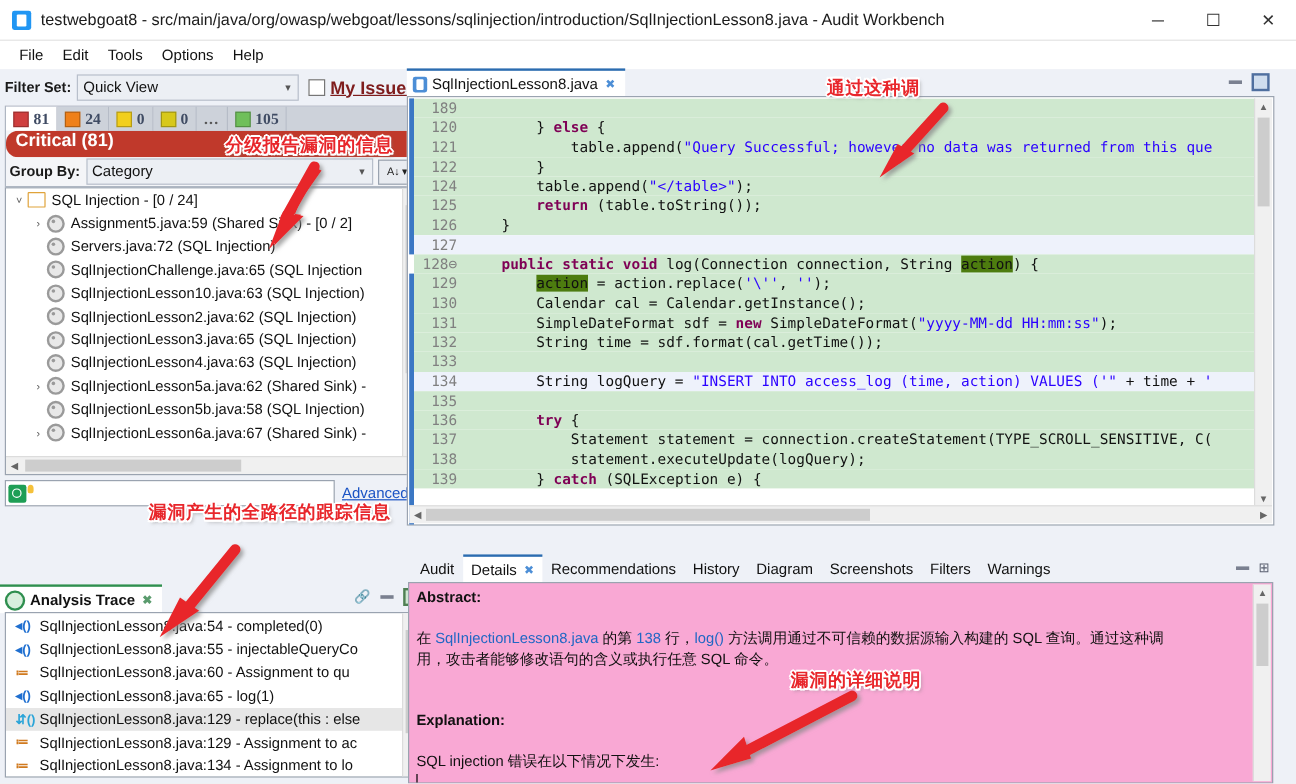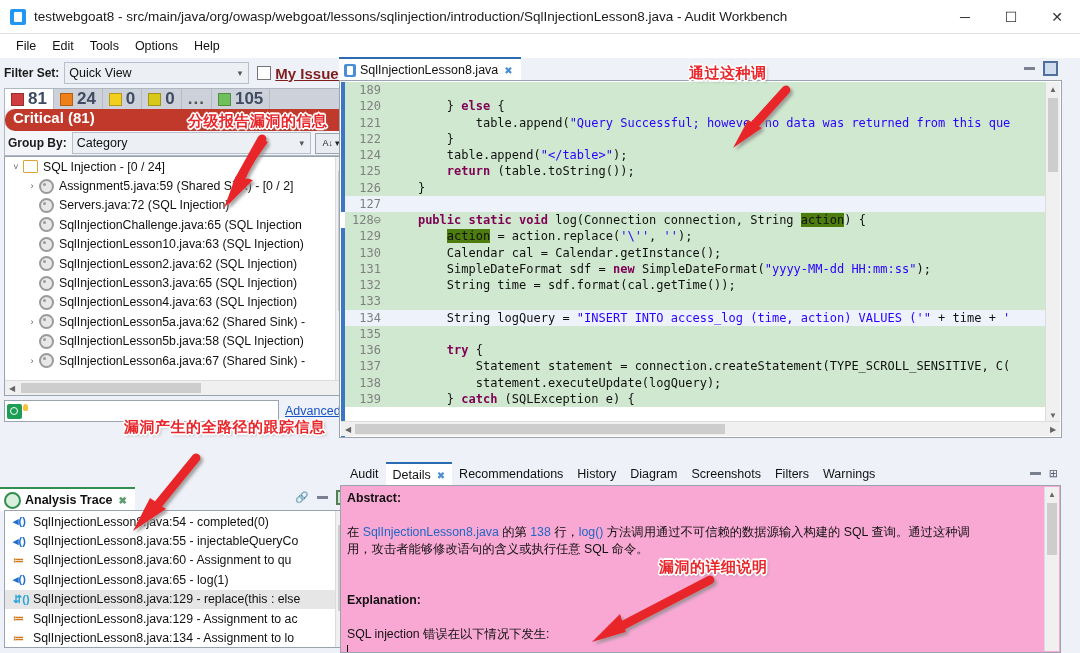--- a/index.html
+++ b/index.html
@@ -131,21 +131,21 @@
     display: flex;
     background: #d9dde4;
     height: 20px;
     align-items: stretch;
   }
   .sev-tab {
     display: flex; align-items: center;
     padding: 0 6px;
     border-right: 1px solid #b6bcc7;
     background: #cdd2da;
-    font-size: 17px; color: #3f4b63; font-weight: bold;
+    font-size: 13px; color: #3f4b63; font-weight: bold; font-family: Liberation Serif, serif;
   }
   .sev-tab.active { background: #ffffff; }
   .sev-sq {
     width: 11px; height: 11px;
     margin-right: 4px;
     border: 1px solid rgba(0,0,0,.25);
   }
   .sev-tab.more { color:#555; letter-spacing:1px; }
   .sev-tab.filler { flex:1; border-right:none; background:#cdd2da; }
 

